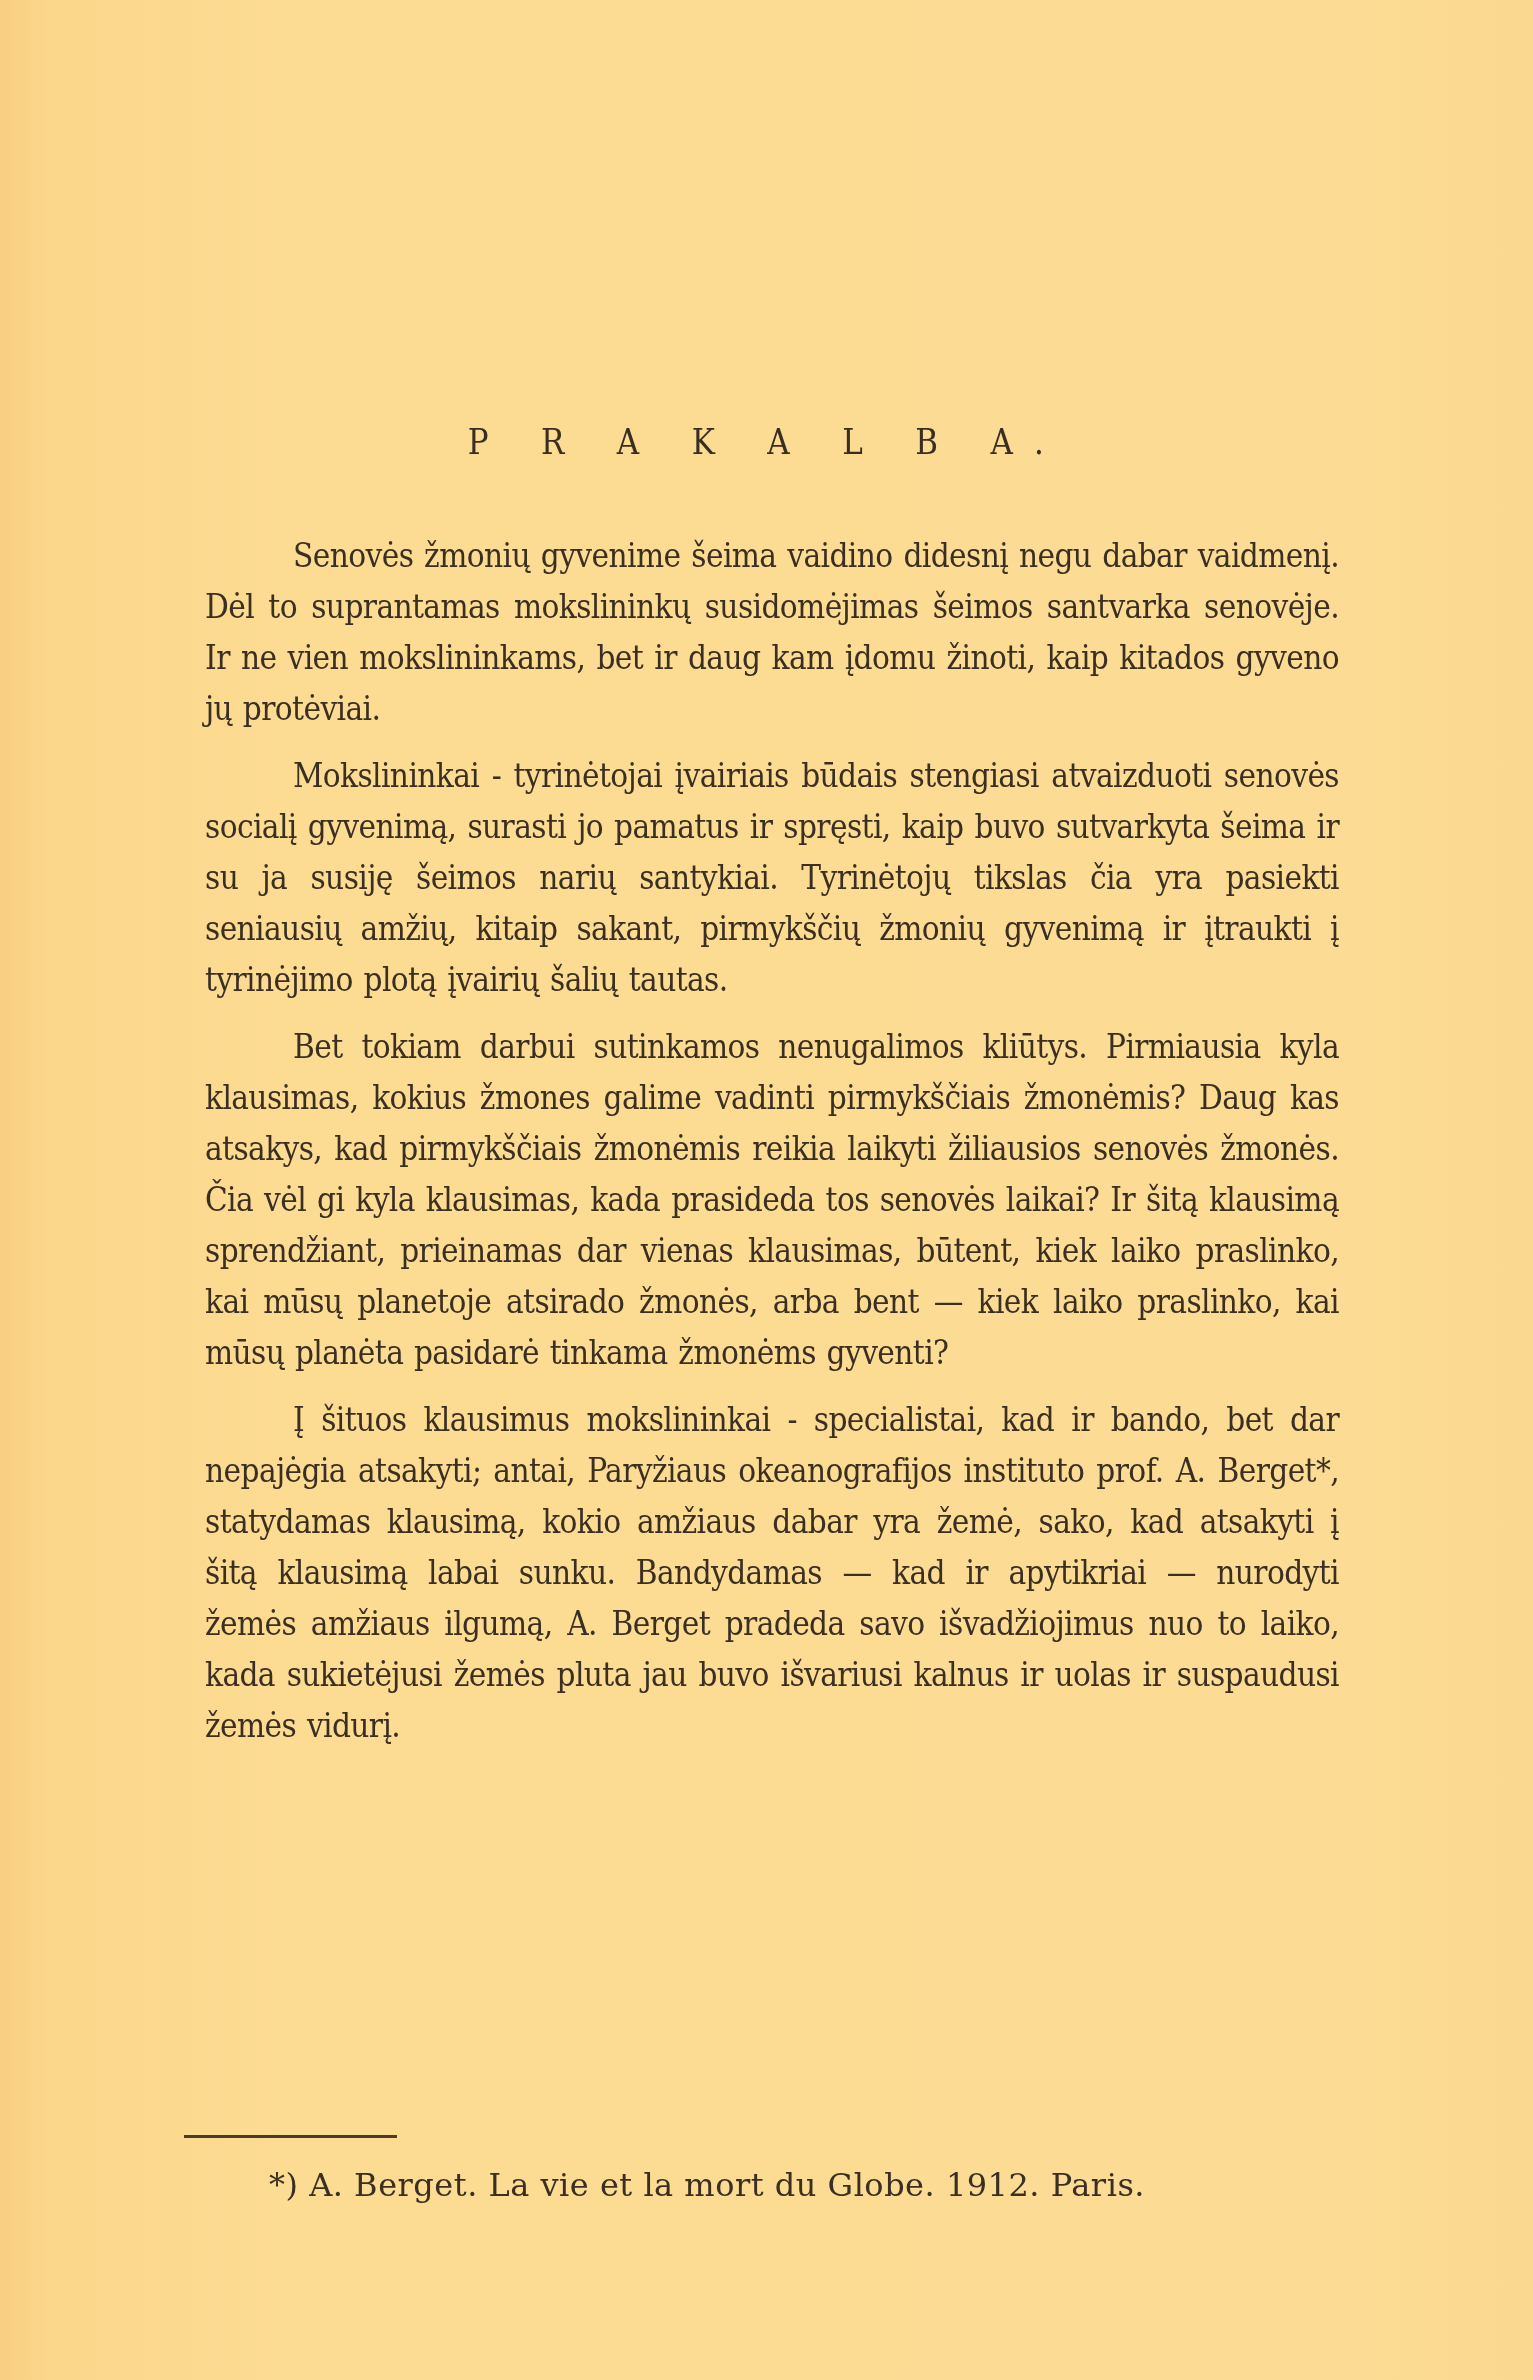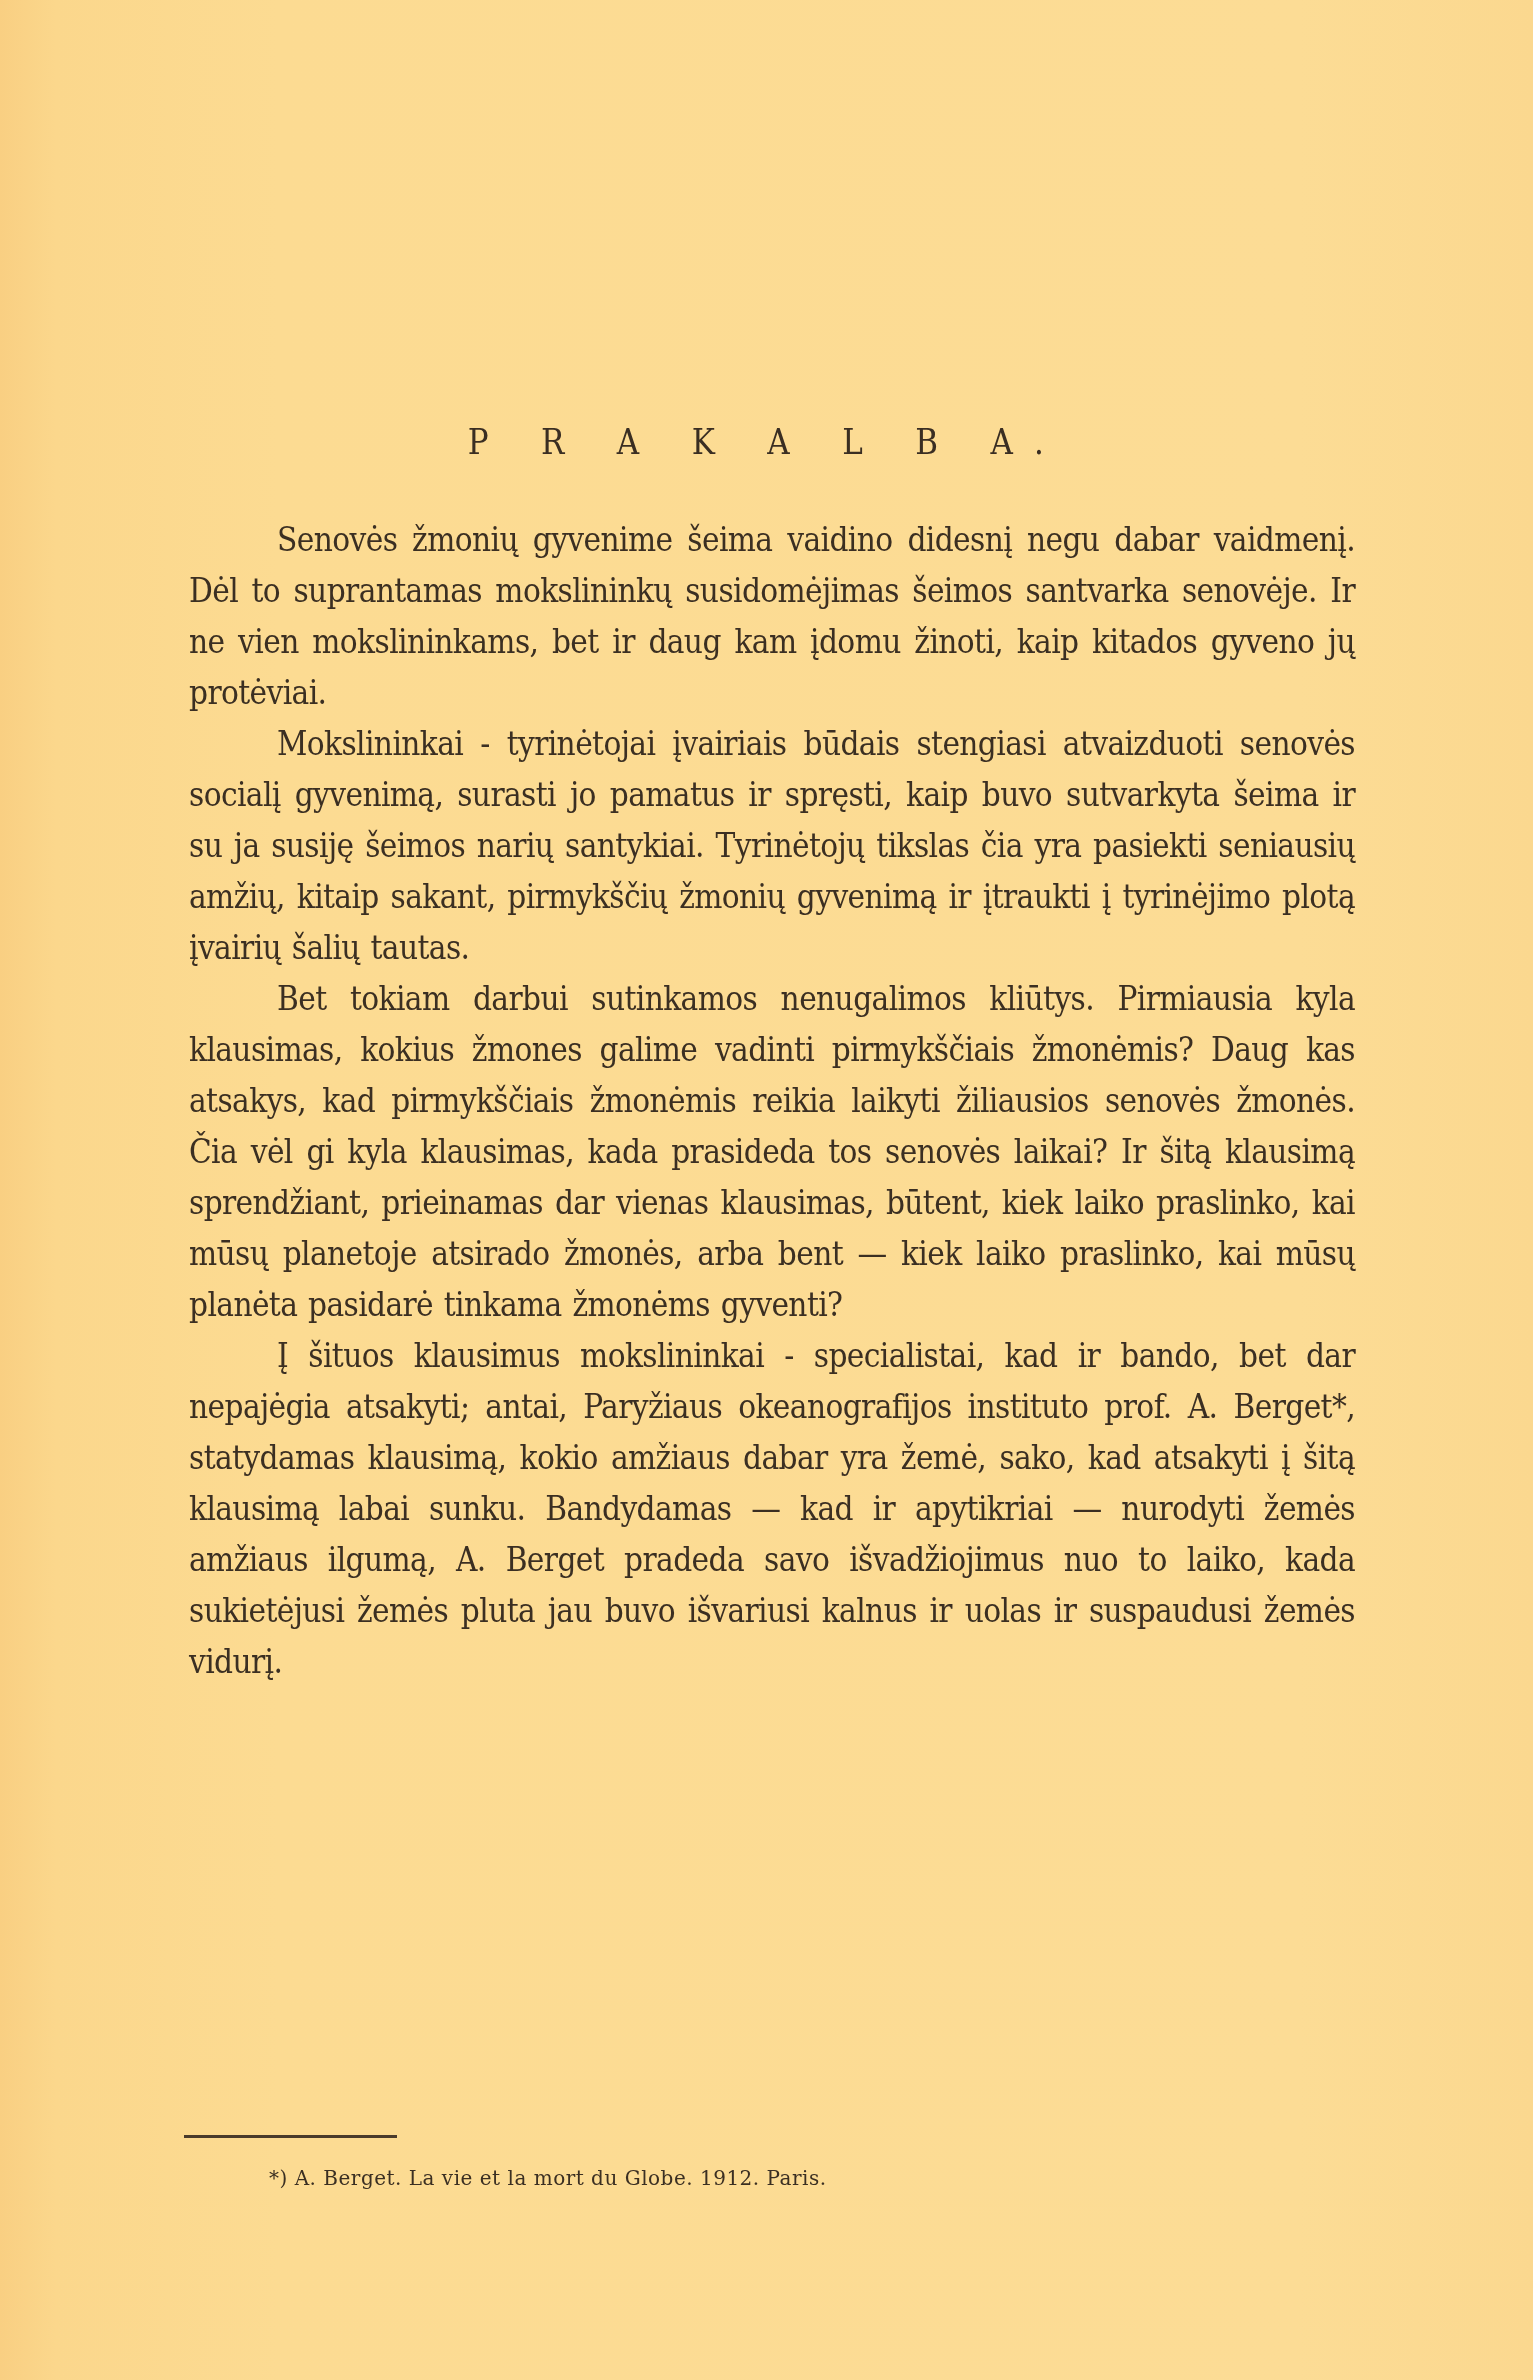--- a/index.html
+++ b/index.html
@@ -40,39 +40,39 @@
       position: absolute;
       top: 498px;
       left: 189px;
       width: 1166px;
       font-size: 33px;
       line-height: 51px;
       text-align: justify;
       font-stretch: condensed;
     }
     .body-text p {
-      margin: 0;
+      margin: 16px;
       text-indent: 88px;
       letter-spacing: -0.6px;
       word-spacing: 1.9px;
       transform-origin: left top;
     }
     .footnote-rule {
       position: absolute;
       top: 2119px;
       left: 184px;
       width: 213px;
       height: 2.8px;
       background: #4a3b2b;
     }
     .footnote {
       position: absolute;
       top: 2150px;
       left: 269px;
-      font-size: 20px;
+      font-size: 32px;
       color: #3b2f22;
       letter-spacing: 0.5px;
     }
   </style>
 </head>
 <body>
 
 <div class="page">
   <h1 class="title">P R A K A L B A.</h1>
 

